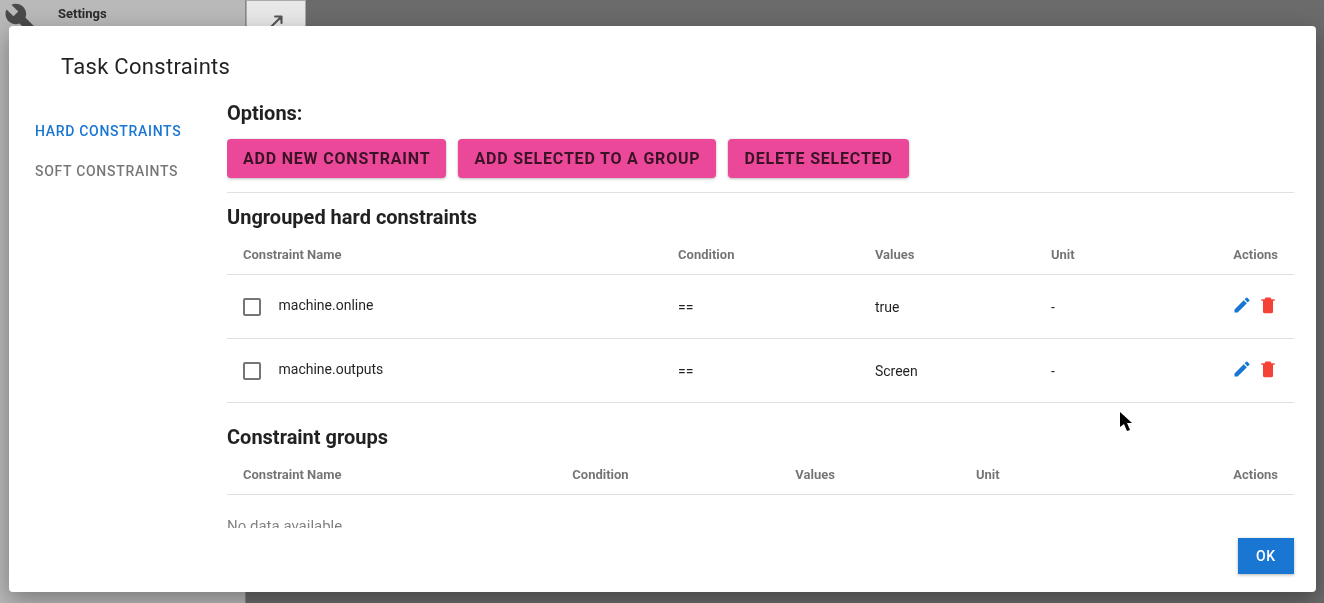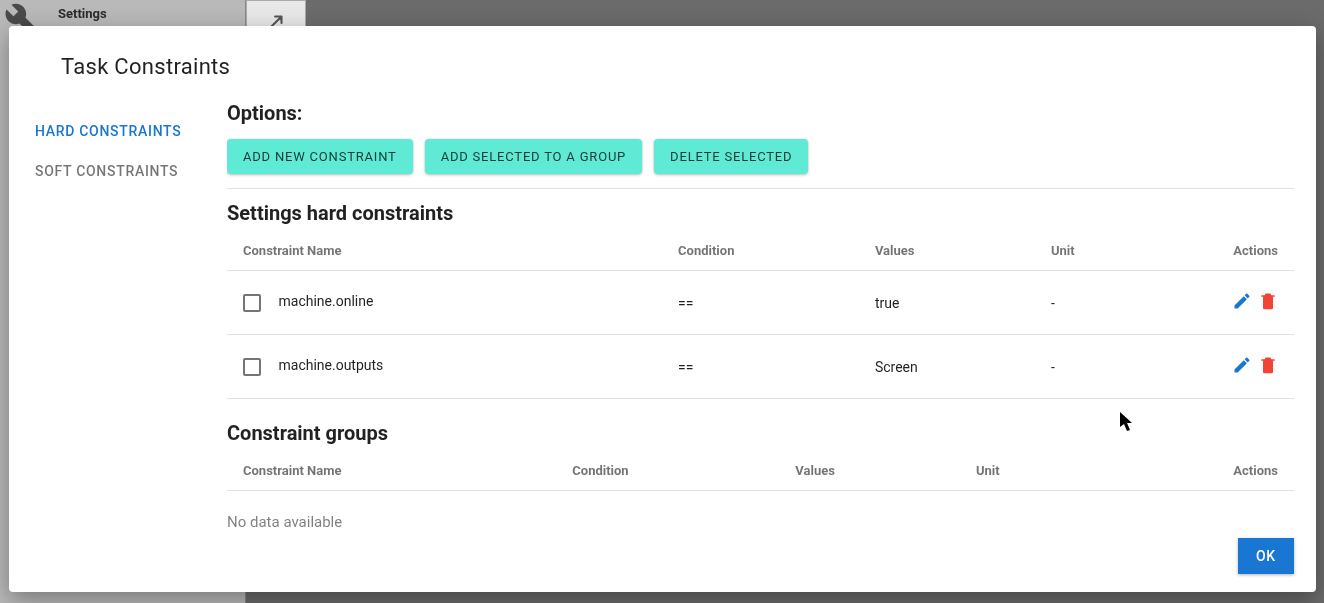--- a/index.html
+++ b/index.html
@@ -99,27 +99,27 @@
       font-weight: 700;
       color: rgba(0,0,0,0.87);
       padding: 4px 0 14px 0;
     }
     .options-row {
       display: flex;
       gap: 12px;
       padding-bottom: 14px;
     }
     .opt-button {
-      background: #5eead4;
+      background: #ec4899;
       border: none;
       border-radius: 4px;
       box-shadow: 0 1px 3px rgba(0,0,0,0.25), 0 0 0 1px rgba(0,0,0,0.03);
       padding: 10px 16px;
-      font-size: 13px;
-      font-weight: 400;
+      font-size: 16px;
+      font-weight: 700;
       letter-spacing: 0.8px;
       color: rgba(0,0,0,0.75);
       cursor: pointer;
       font-family: inherit;
     }
     .section-title {
       font-size: 20px;
       font-weight: 700;
       color: rgba(0,0,0,0.87);
       border-top: 1px solid rgba(0,0,0,0.12);
@@ -234,21 +234,21 @@
     <div class="content">
 
       <div class="options-label">Options:</div>
 
       <div class="options-row">
         <button class="opt-button">ADD NEW CONSTRAINT</button>
         <button class="opt-button">ADD SELECTED TO A GROUP</button>
         <button class="opt-button">DELETE SELECTED</button>
       </div>
 
-      <div class="section-title">Settings hard constraints</div>
+      <div class="section-title">Ungrouped hard constraints</div>
 
       <table>
         <thead>
           <tr>
             <th class="col-name">Constraint Name</th>
             <th class="col-cond">Condition</th>
             <th class="col-val">Values</th>
             <th class="col-unit">Unit</th>
             <th class="col-act">Actions</th>
           </tr>

